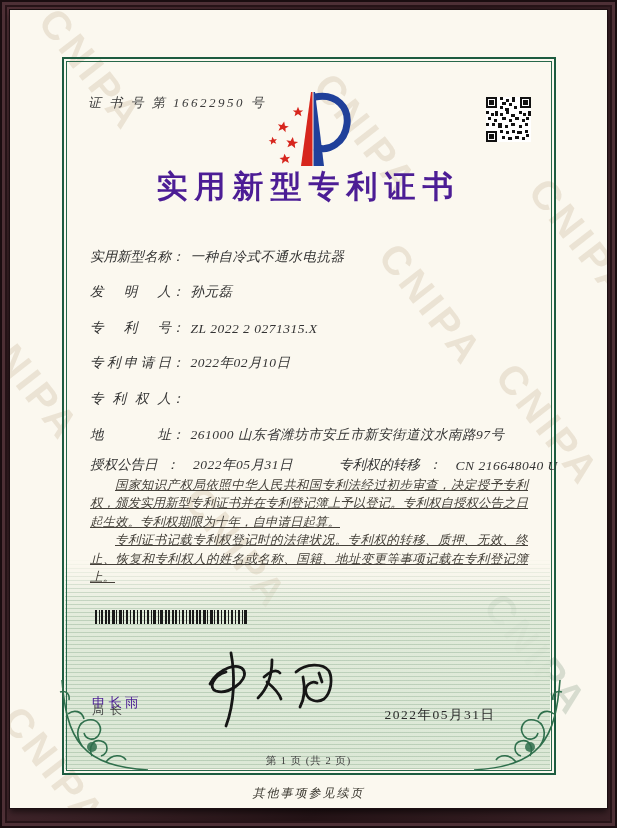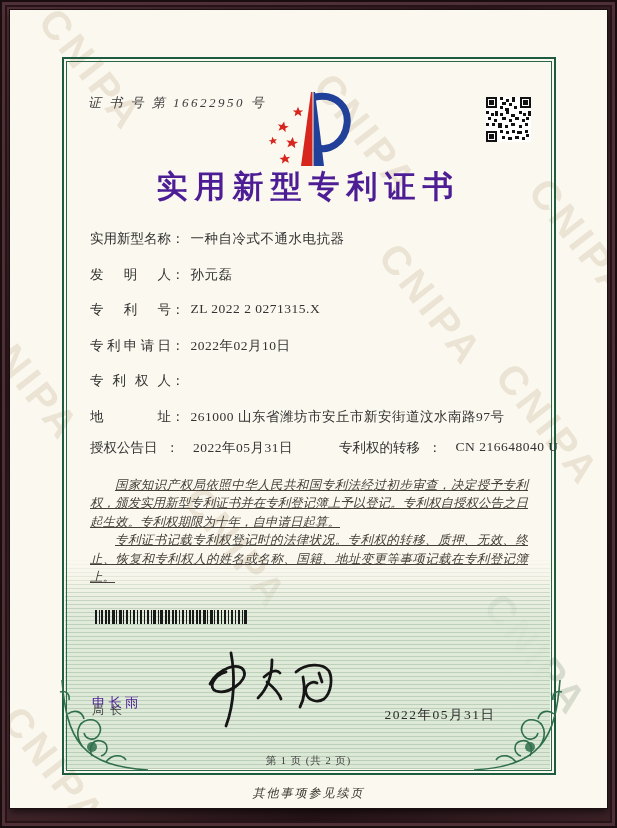--- a/index.html
+++ b/index.html
@@ -29,21 +29,21 @@
        linear-gradient(to bottom, rgba(224,234,219,0) 0%, rgba(221,232,215,.9) 30%, #dce8d6 100%);
      -webkit-mask-image:linear-gradient(to bottom,transparent 0,#000 18%);
      mask-image:linear-gradient(to bottom,transparent 0,#000 18%);}
   .certno{position:absolute;left:78px;top:84px;font-size:13px;letter-spacing:2.5px;color:#3a3a3a;font-style:italic;}
   .logo{position:absolute;left:258px;top:76px;}
   .qr{position:absolute;left:476px;top:87px;}
   .title{position:absolute;left:0;top:156px;width:597px;text-align:center;
          font-size:31px;font-weight:bold;letter-spacing:7px;color:#4c1d95;}
   
   .fields{position:absolute;left:80px;top:220px;width:450px;font-size:13.5px;color:#333;}
-  .frow{height:35.6px;display:flex;align-items:flex-start;white-space:nowrap;}
+  .frow{height:35.6px;display:flex;align-items:flex-end;white-space:nowrap;font-style:italic;}
   .frow.last{margin-top:-5px;gap:8px;}
   .flabel{display:inline-block;width:81px;text-align:justify;text-align-last:justify;color:#333;}
   .fcolon{margin-right:6px;}
   .fvalue{letter-spacing:.5px;}
   .pair2{margin-left:38px;}
   
   .legal{position:absolute;left:80px;top:466px;width:438px;font-size:12.5px;line-height:18.4px;
          color:#45413a;font-style:italic;text-align:justify;}
   .legal p{margin:0;text-indent:2em;text-decoration:underline;}
   .barcode{position:absolute;left:85px;top:600px;width:153px;height:14px;

